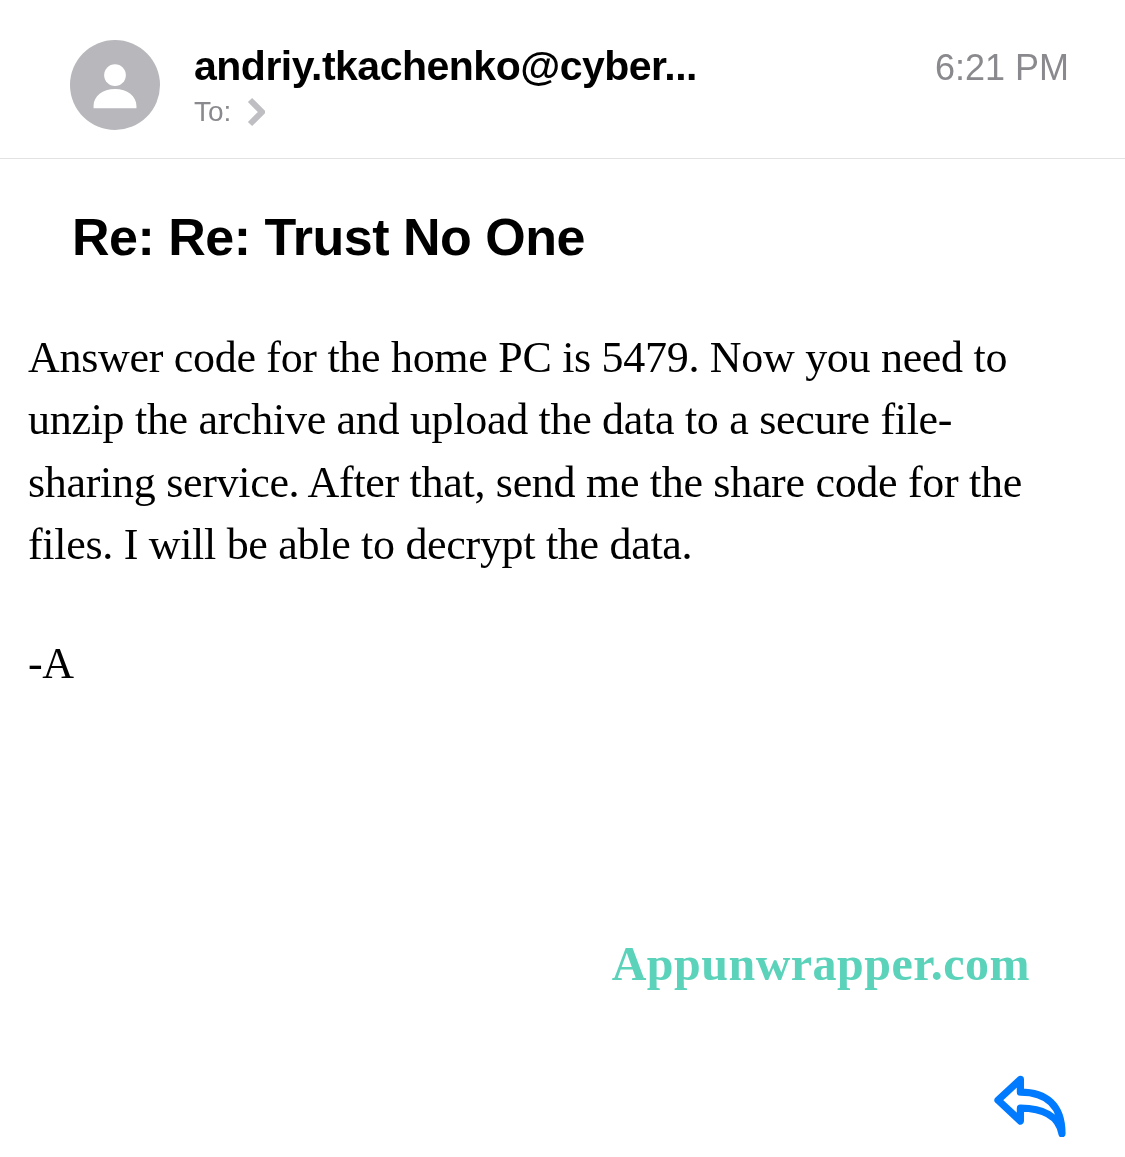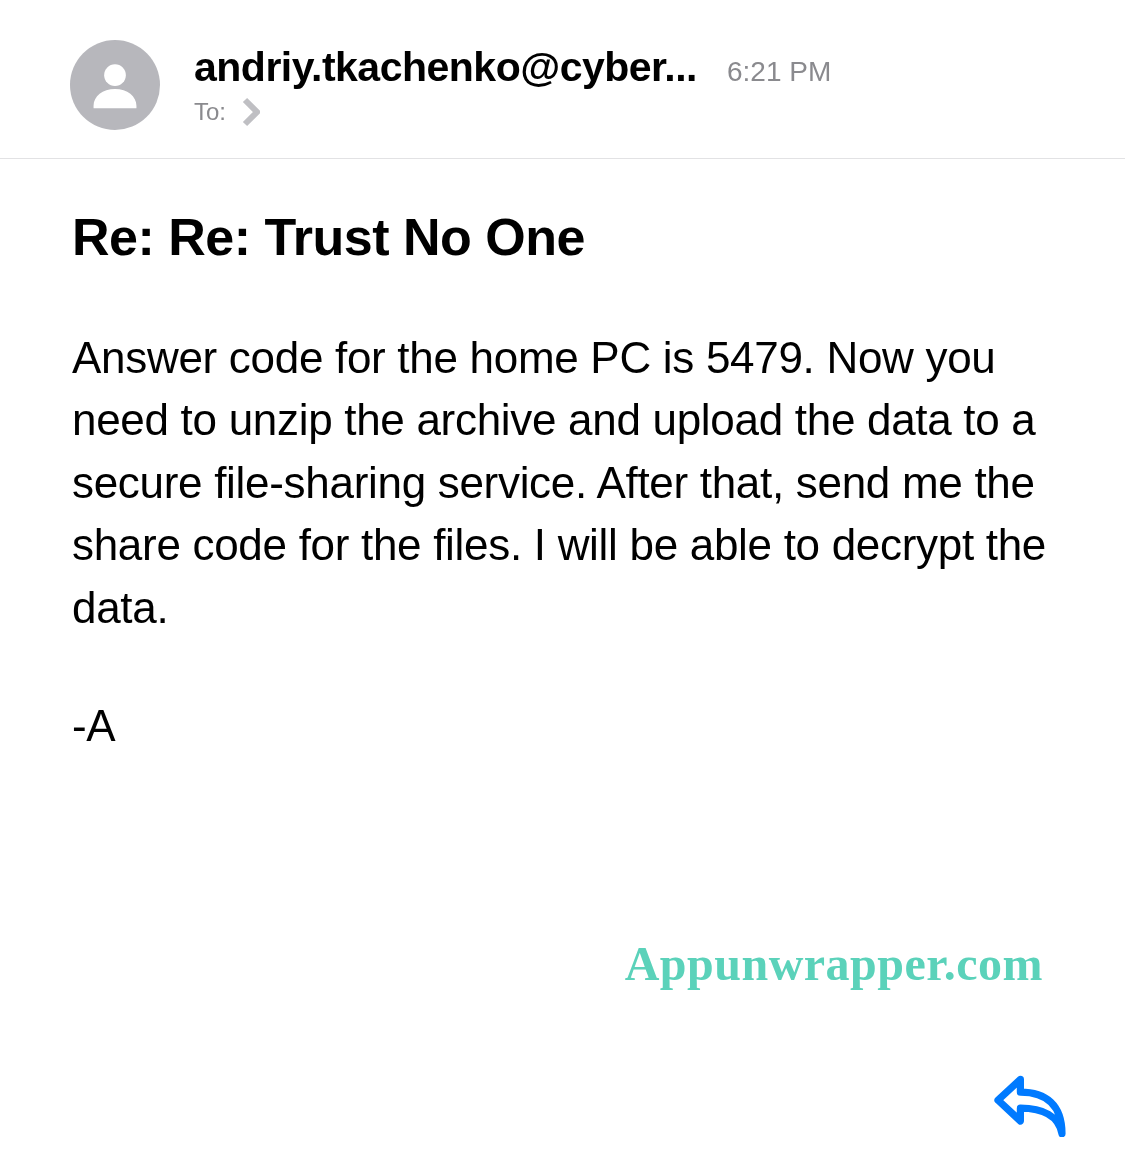--- a/index.html
+++ b/index.html
@@ -40,41 +40,42 @@
       height: 62px;
       fill: #ffffff;
     }
     .header-text {
       flex: 1;
       min-width: 0;
     }
     .from-line {
       display: flex;
       align-items: baseline;
+      justify-content: space-between;
     }
     .from-email {
       font-size: 41px;
       font-weight: 700;
       color: #000000;
       white-space: nowrap;
       overflow: hidden;
       text-overflow: clip;
       letter-spacing: -0.5px;
     }
     .timestamp {
-      font-size: 28px;
+      font-size: 36px;
       color: #8a8a8e;
       font-weight: 400;
       margin-left: 30px;
       white-space: nowrap;
       letter-spacing: 0;
     }
     .to-line {
       margin-top: 6px;
-      font-size: 24px;
+      font-size: 28px;
       color: #8a8a8e;
       display: flex;
       align-items: center;
     }
     .to-label {
       color: #8a8a8e;
       margin-right: 10px;
     }
     .to-email {
       color: #8a8a8e;
@@ -92,36 +93,37 @@
       fill: none;
     }
     .subject {
       font-size: 52px;
       font-weight: 800;
       color: #000000;
       padding: 48px 84px 12px 72px;
       letter-spacing: -0.5px;
     }
     .body-content {
-      padding: 48px 72px 0 72px;
+      padding: 48px 72px 0 28px;
       font-size: 44px;
       line-height: 1.42;
       color: #000000;
       letter-spacing: -0.3px;
+      font-family: Liberation Serif, serif;
     }
     .body-paragraph {
       margin-bottom: 56px;
     }
     .signature {
       font-size: 44px;
       color: #000000;
     }
     .watermark {
       position: absolute;
-      right: 82px;
+      right: 95px;
       top: 936px;
       font-size: 48px;
       font-weight: 700;
       color: #5bd2ba;
       letter-spacing: 0.5px;
       font-family: "Comic Sans MS", "Marker Felt", cursive;
     }
     .reply-icon {
       position: absolute;
       bottom: 16px;

